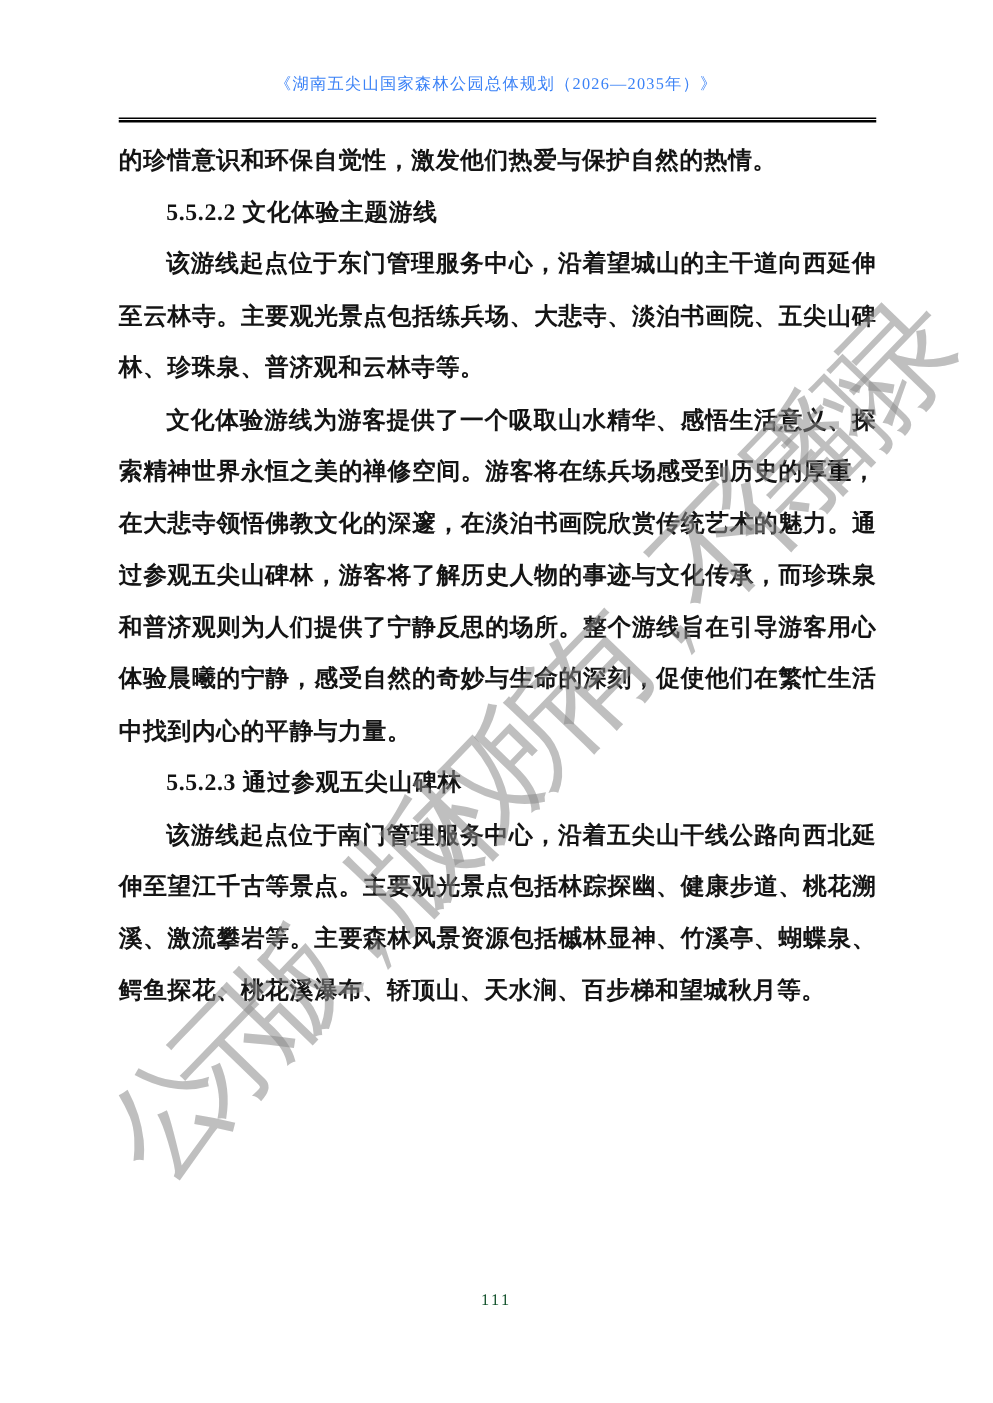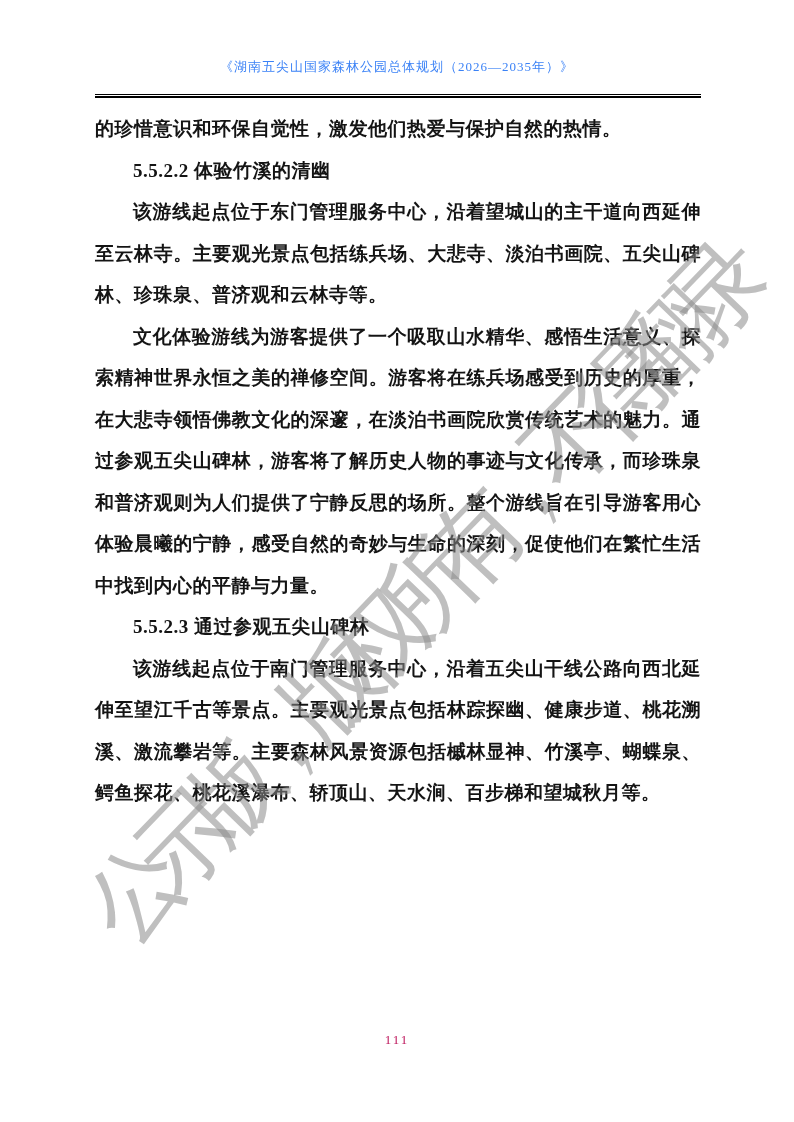--- a/index.html
+++ b/index.html
@@ -81,35 +81,35 @@
   }
   
   .footer {
     position: absolute;
     top: 1032px;
     left: 0;
     width: 100%;
     text-align: center;
     font-size: 13px;
     letter-spacing: 2px;
-    color: #be185d;
+    color: #14532d;
   }
 </style>
 </head>
 <body>
 
 <div class="page">
 
   <div class="header-title">《湖南五尖山国家森林公园总体规划（2026—2035年）》</div>
 
   <div class="header-rule"></div>
 
   <div class="content" id="content">
       <p class="continuation">的珍惜意识和环保自觉性，激发他们热爱与保护自然的热情。</p>
-      <h3 class="heading">5.5.2.2 体验竹溪的清幽</h3>
+      <h3 class="heading">5.5.2.2 文化体验主题游线</h3>
       <p class="body">该游线起点位于东门管理服务中心，沿着望城山的主干道向西延伸至云林寺。主要观光景点包括练兵场、大悲寺、淡泊书画院、五尖山碑林、珍珠泉、普济观和云林寺等。</p>
       <p class="body">文化体验游线为游客提供了一个吸取山水精华、感悟生活意义、探索精神世界永恒之美的禅修空间。游客将在练兵场感受到历史的厚重，在大悲寺领悟佛教文化的深邃，在淡泊书画院欣赏传统艺术的魅力。通过参观五尖山碑林，游客将了解历史人物的事迹与文化传承，而珍珠泉和普济观则为人们提供了宁静反思的场所。整个游线旨在引导游客用心体验晨曦的宁静，感受自然的奇妙与生命的深刻，促使他们在繁忙生活中找到内心的平静与力量。</p>
       <h3 class="heading">5.5.2.3 通过参观五尖山碑林</h3>
       <p class="body">该游线起点位于南门管理服务中心，沿着五尖山干线公路向西北延伸至望江千古等景点。主要观光景点包括林踪探幽、健康步道、桃花溯溪、激流攀岩等。主要森林风景资源包括槭林显神、竹溪亭、蝴蝶泉、鳄鱼探花、桃花溪瀑布、轿顶山、天水涧、百步梯和望城秋月等。</p>
     </div>
 
   <div class="watermark">公示版，版权所有，不得翻录</div>
 
   <div class="footer">
     <span>111</span>

